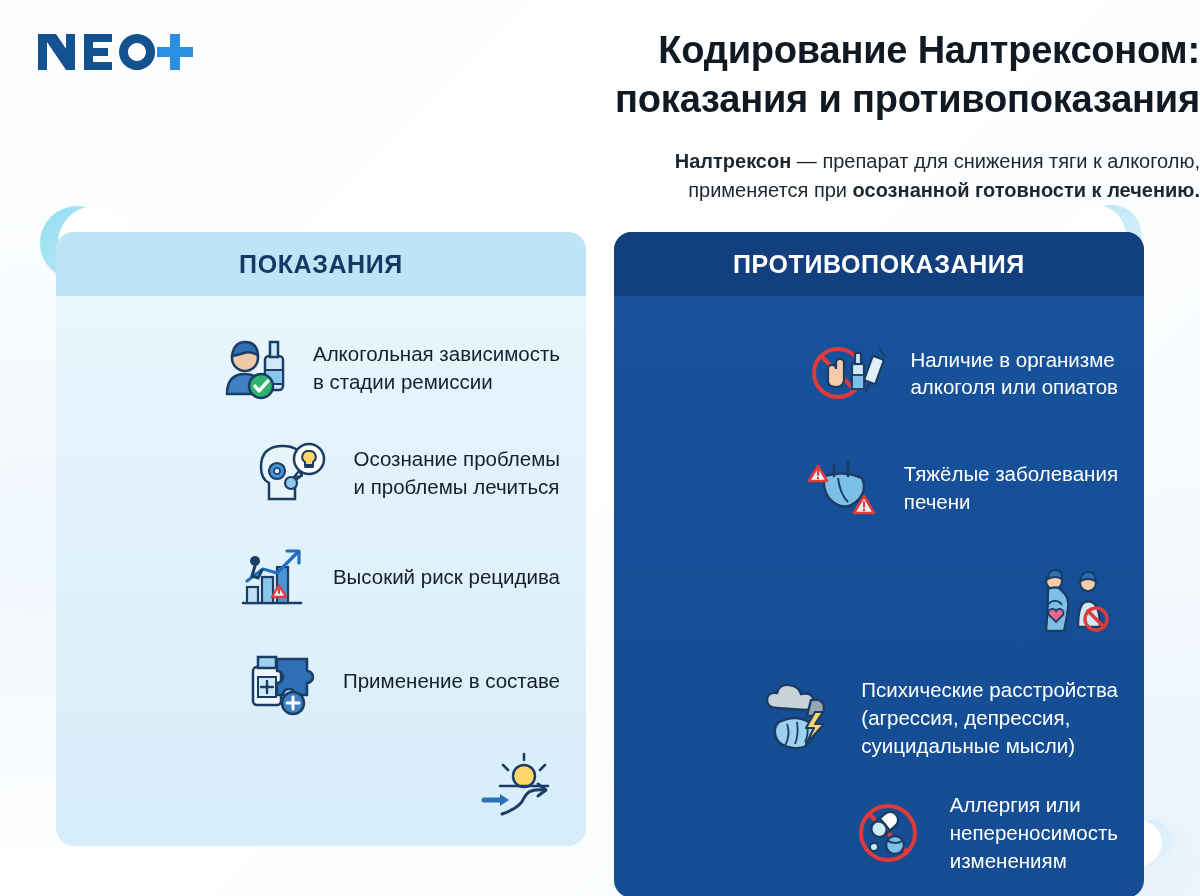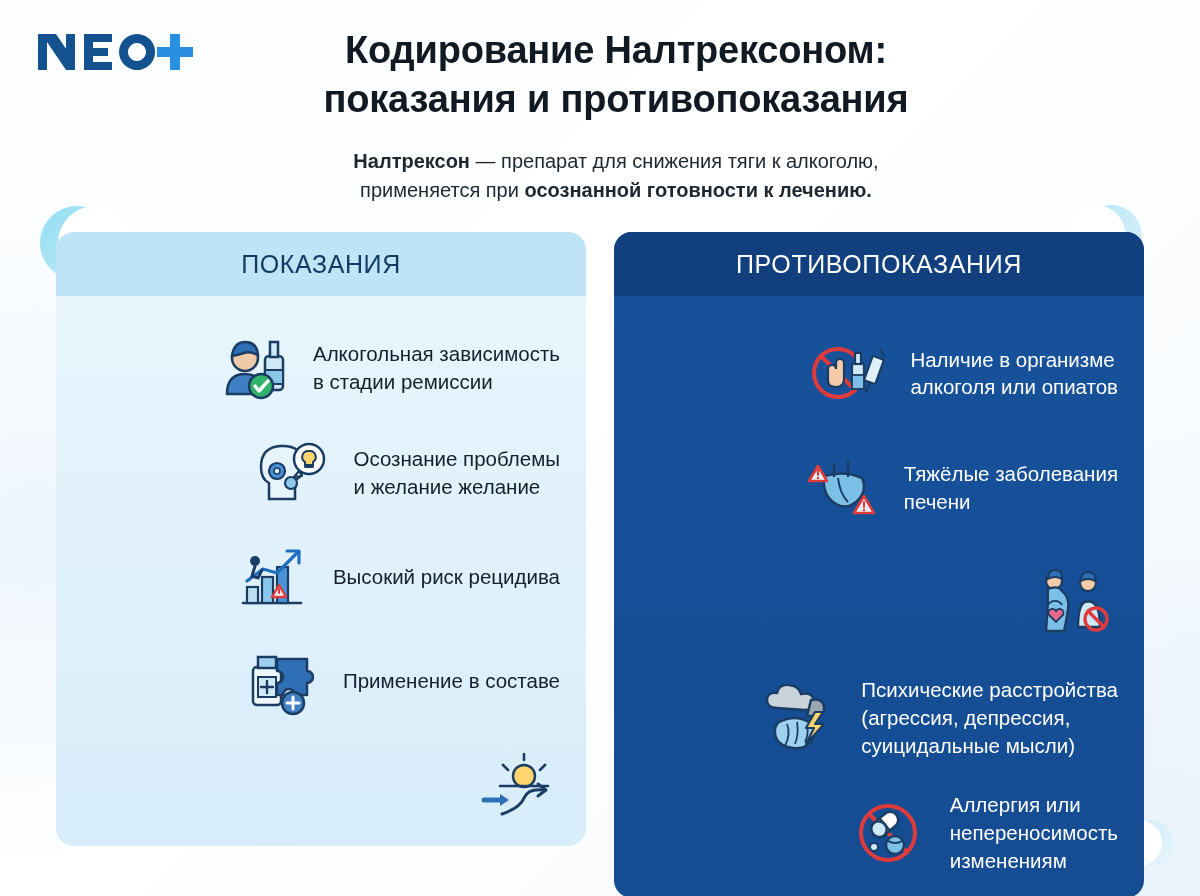--- a/index.html
+++ b/index.html
@@ -51,21 +51,21 @@
 
   
   .logo {
     position: absolute; left: 36px; top: 28px;
     display: flex; align-items: center;
   }
   .logo svg { display: block; }
 
   .header {
     position: absolute; left: 0; right: 0; top: 26px;
-    text-align: center;
+    text-align: right;
     padding-left: 32px;
   }
   .title {
     font-size: 38px; font-weight: bold; color: #111922;
     line-height: 1.28; letter-spacing: -0.2px;
   }
   .subtitle {
     margin-top: 24px;
     font-size: 20px; color: #1d2730; line-height: 1.42;
   }
@@ -87,21 +87,21 @@
     height: 614px;
   }
   .card-right {
     background: #15539e;
     background: linear-gradient(180deg, #17529c 0%, #154c92 100%);
     height: 666px;
   }
   .card-head {
     height: 64px;
     display: flex; align-items: center; justify-content: center;
-    font-size: 25px; font-weight: normal; letter-spacing: .6px;
+    font-size: 25px; font-weight: bold; letter-spacing: .6px;
   }
   .head-left {
     background: #bfe4f6;
     color: #123a63;
   }
   .head-right {
     background: #123f7d;
     color: #ffffff;
   }
   .card-body {
@@ -210,21 +210,21 @@
               <circle cx="24" cy="34" r="3" fill="#e8f4fb" stroke="#1b3c63" stroke-width="1.6"></circle>
               <circle cx="38" cy="46" r="6" fill="#8fc7ea" stroke="#1b3c63" stroke-width="2.2"></circle>
               <circle cx="56" cy="22" r="15" fill="#ffffff" stroke="#1b3c63" stroke-width="2.5"></circle>
               <path d="M56 14 a6 6 0 0 1 4 11 v3 h-8 v-3 a6 6 0 0 1 4 -11z" fill="#ffd66b" stroke="#1b3c63" stroke-width="2"></path>
               <path d="M52 30 h8" stroke="#1b3c63" stroke-width="2" stroke-linecap="round"></path>
               <path d="M46 34 l-5 6 l8 -1z" fill="#ffffff" stroke="#1b3c63" stroke-width="2.2" stroke-linejoin="round"></path>
             </svg>
           </div>
           <div class="row-text text-left">
             <div>Осознание проблемы</div>
-            <div>и желание желание</div>
+            <div>и проблемы лечиться</div>
           </div>
         </div>
 
         <div class="row">
           <div class="row-icon">
             <svg width="80" height="72" viewBox="0 0 80 72">
               <path d="M10 62 h58" stroke="#1b3c63" stroke-width="2.6" stroke-linecap="round"></path>
               <rect x="14" y="46" width="11" height="16" fill="#bfe0f3" stroke="#1b3c63" stroke-width="2.2"></rect>
               <rect x="29" y="36" width="11" height="26" fill="#8ac6ea" stroke="#1b3c63" stroke-width="2.2"></rect>
               <rect x="44" y="26" width="11" height="36" fill="#4a93d8" stroke="#1b3c63" stroke-width="2.2"></rect>

